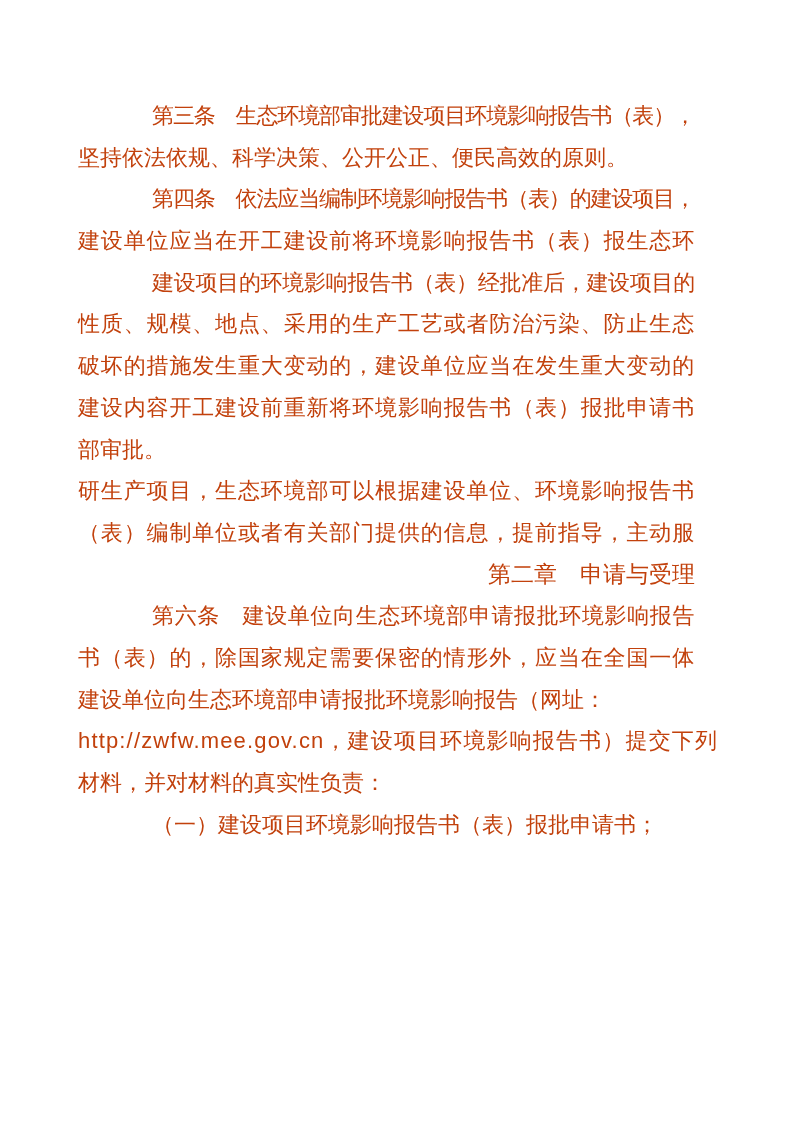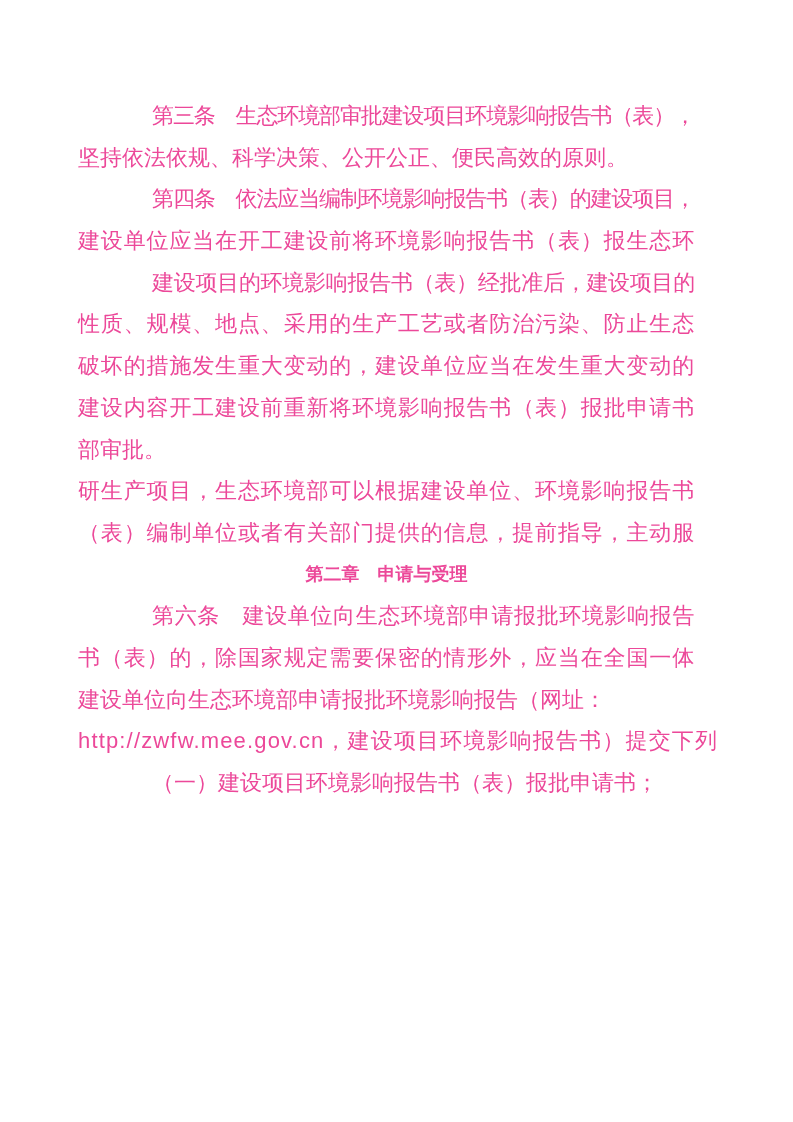--- a/index.html
+++ b/index.html
@@ -20,29 +20,29 @@
     position: absolute;
     left: 78px;
     top: 95px;
     width: 617px;
   }
   .line {
     height: 41.7px;
     line-height: 41.7px;
     font-size: 22px;
     white-space: nowrap;
-    color: #ec4899;
+    color: #c2410c;
     letter-spacing: 0;
   }
   .line > span { display: inline-block; white-space: nowrap; }
   .indent { padding-left: 74px; }
   .heading {
-    text-align: center;
-    font-weight: bold;
-    font-size: 18px;
+    text-align: right;
+    font-weight: normal;
+    font-size: 23px;
     padding-left: 0;
   }
 </style>
 </head>
 <body>
 
 <div id="page">
   <div id="textblock">
     <div class="line indent"><span style="letter-spacing: -1.11538px;">第三条　生态环境部审批建设项目环境影响报告书（表），</span></div>
     <div class="line"><span>坚持依法依规、科学决策、公开公正、便民高效的原则。</span></div>
@@ -53,15 +53,16 @@
     <div class="line"><span style="letter-spacing: 0.851852px;">破坏的措施发生重大变动的，建设单位应当在发生重大变动的</span></div>
     <div class="line"><span style="letter-spacing: 0.851852px;">建设内容开工建设前重新将环境影响报告书（表）报批申请书</span></div>
     <div class="line"><span>部审批。</span></div>
     <div class="line"><span style="letter-spacing: 0.851852px;">研生产项目，生态环境部可以根据建设单位、环境影响报告书</span></div>
     <div class="line"><span style="letter-spacing: 0.851852px;">（表）编制单位或者有关部门提供的信息，提前指导，主动服</span></div>
     <div class="line heading"><span>第二章　申请与受理</span></div>
     <div class="line indent"><span style="letter-spacing: 0.625px;">第六条　建设单位向生态环境部申请报批环境影响报告</span></div>
     <div class="line"><span style="letter-spacing: 0.851852px;">书（表）的，除国家规定需要保密的情形外，应当在全国一体</span></div>
     <div class="line"><span>建设单位向生态环境部申请报批环境影响报告（网址：</span></div>
     <div class="line"><span style="letter-spacing: 1.15995px;">http://zwfw.mee.gov.cn，建设项目环境影响报告书）提交下列</span></div>
+    <div class="line"><span>材料，并对材料的真实性负责：</span></div>
     <div class="line indent"><span>（一）建设项目环境影响报告书（表）报批申请书；</span></div>
   </div>
 </div>
 
 </body></html>

